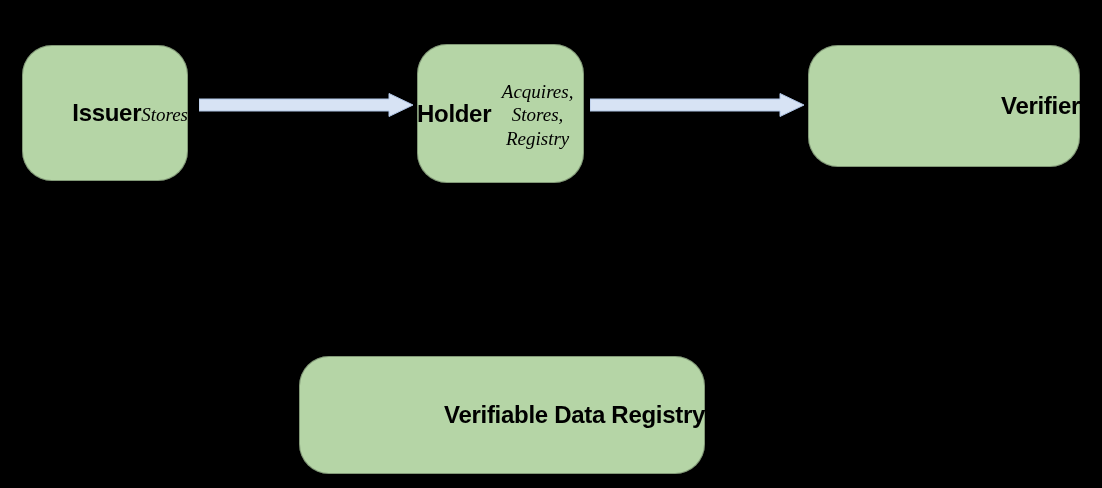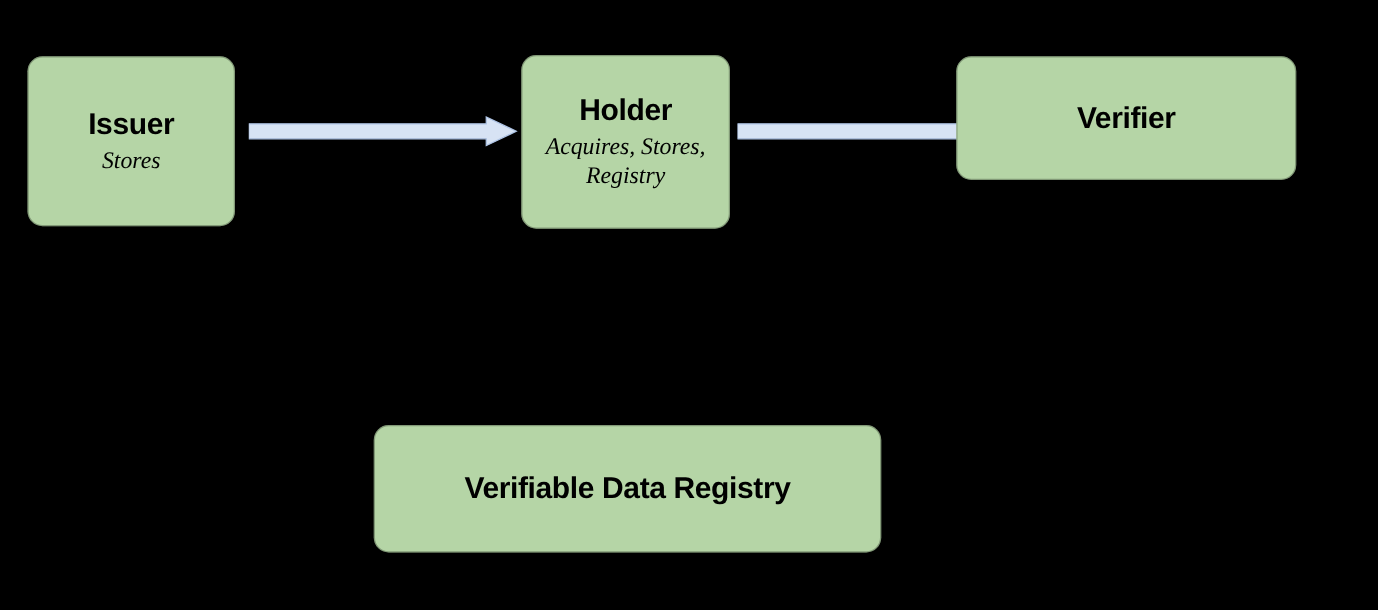--- a/index.html
+++ b/index.html
@@ -9,26 +9,25 @@
     width: 1102px;
     height: 488px;
     background: var(--background-color, #000000);
     overflow: hidden;
     font-family: "Liberation Sans", sans-serif;
   }
 
   .node {
     position: absolute;
     background: var(--node-fill-color, #b5d5a6);
-    border-radius: 12px;
+    border-radius: 30px;
     box-shadow: inset 0 0 0 1px rgba(0,0,0,0.28);
     display: flex;
-    flex-direction: column;
     align-items: center;
-    justify-content: center;
+    justify-content: flex-end;
     text-align: center;
     color: var(--node-text-color, #000000);
   }
 
   .node .title {
     font-weight: bold;
     font-size: 24px;
     letter-spacing: -0.3px;
     line-height: 1.15;
   }
@@ -36,22 +35,22 @@
   .node .subtitle {
     font-family: "Liberation Serif", serif;
     font-style: italic;
     font-size: 19px;
     line-height: 1.22;
     margin-top: 3px;
   }
 
   .node-issuer   { left: 22px;  top: 45px;  width: 166px; height: 136px; }
   .node-holder   { left: 417px; top: 44px;  width: 167px; height: 139px; }
-  .node-verifier { left: 765px; top: 45px;  width: 272px; height: 99px; gap: 16px; }
-  .node-registry { left: 299px; top: 340px; width: 406px; height: 102px; }
+  .node-verifier { left: 808px; top: 45px;  width: 272px; height: 122px; gap: 16px; }
+  .node-registry { left: 299px; top: 356px; width: 406px; height: 118px; }
 
   
   .node-holder .subtitle { max-width: 136px; }
 
   .arrow { position: absolute; display: block; }
   .arrow polygon {
     fill: var(--arrow-fill-color, #d7e3f4);
     stroke: var(--arrow-border-color, #aec4e5);
     stroke-width: 1;
   }

